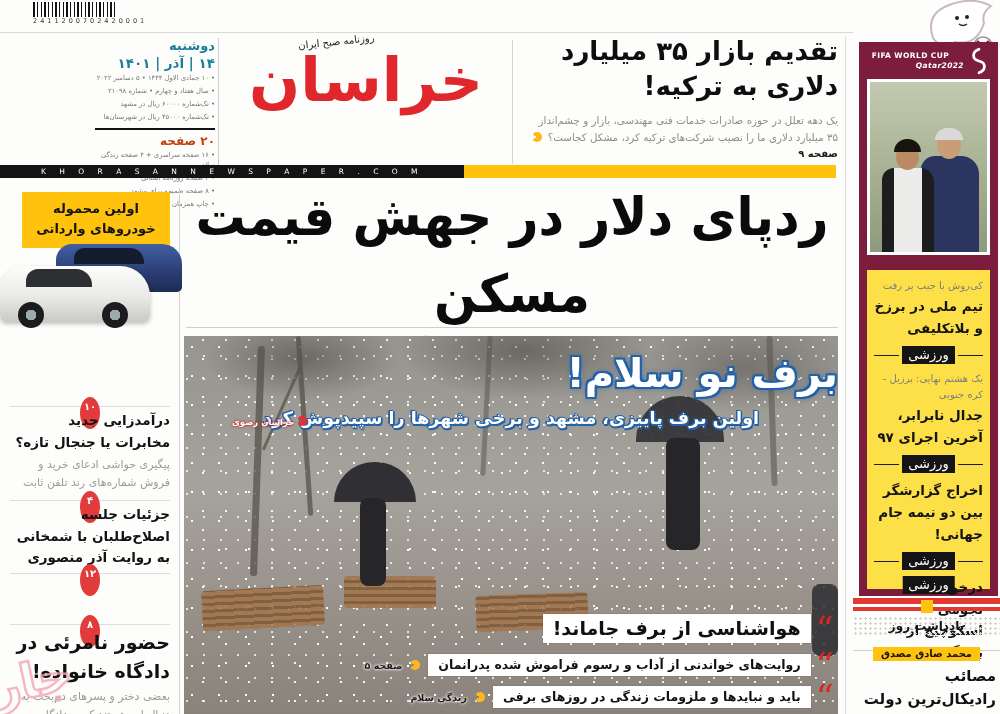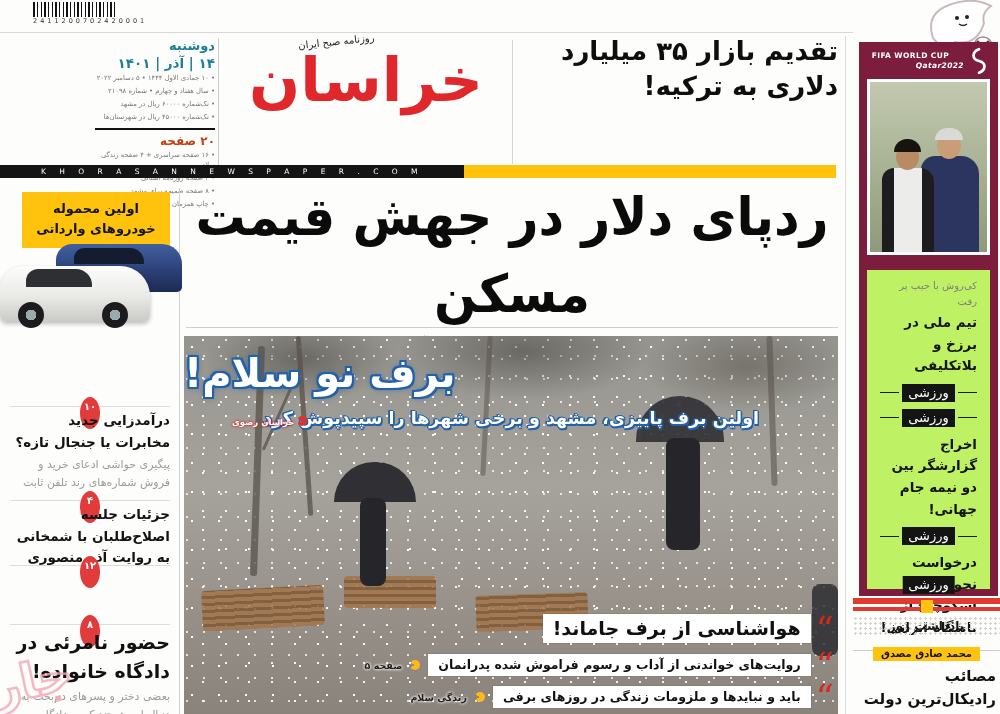--- a/index.html
+++ b/index.html
@@ -51,21 +51,21 @@
       radial-gradient(150px 66px at 86% 8%, rgba(76,72,66,.45), transparent 70%),
       radial-gradient(1.8px 1.8px at 8px 11px, #fff 60%, transparent 65%),
       radial-gradient(1.5px 1.5px at 19px 4px, rgba(255,255,255,.9) 60%, transparent 65%),
       radial-gradient(1.2px 1.2px at 3px 20px, rgba(255,255,255,.75) 60%, transparent 65%),
       linear-gradient(180deg,#96948e 0%,#a6a39d 40%,#99938c 68%,#8a837b 100%);
     background-size:auto,auto,auto,27px 29px,23px 19px,17px 23px,100% 100%; }
   .trunk { position:absolute; background:#57514a; border-radius:3px; opacity:.75; }
   .bench { position:absolute; background:repeating-linear-gradient(0deg,#a3744a 0 4px,#7e5833 4px 7px); border-radius:4px; opacity:.85; }
   .pfig { position:absolute; background:#26262a; border-radius:8px; }
   .umbrella { position:absolute; background:#303034; border-radius:90px 90px 0 0; }
-  .photo-title { position:absolute; left:0; right:0; top:14px; text-align:left; color:#fff; font-size:40px; font-weight:bold;
+  .photo-title { position:absolute; left:0; right:0; top:14px; text-align:right; color:#fff; font-size:40px; font-weight:bold;
     text-shadow:-2px 0 #2361a8,2px 0 #2361a8,0 -2px #2361a8,0 2px #2361a8,-2px -2px #2361a8,2px 2px #2361a8,-2px 2px #2361a8,2px -2px #2361a8,0 0 7px #2361a8; }
   .photo-sub { position:absolute; left:0; right:0; top:72px; text-align:center; color:#fff; font-size:17.5px; font-weight:bold;
     text-shadow:-1.5px 0 #2361a8,1.5px 0 #2361a8,0 -1.5px #2361a8,0 1.5px #2361a8,-1.5px -1.5px #2361a8,1.5px 1.5px #2361a8; }
   .region-tag { position:absolute; left:48px; top:80px; color:#fff; font-size:8.5px; font-weight:bold;
     text-shadow:0 0 3px #c22, 0 0 2px #c22; white-space:nowrap; }
   .quote-row { position:absolute; right:4px; display:flex; align-items:center; gap:5px; }
   .quote-glyph { font-family:"DejaVu Serif", serif; color:#d6281e; font-size:36px; line-height:0.6; height:20px; overflow:visible; }
   .quote-box { background:#fff; padding:3px 10px 4px; color:#101010; font-weight:bold; white-space:nowrap; box-shadow:0 0 0 1px rgba(0,0,0,.06); }
   .quote-ref { color:#1d1d1d; font-size:9.5px; font-weight:bold; white-space:nowrap; text-shadow:0 0 3px #fff,0 0 3px #fff; }
   
@@ -94,21 +94,21 @@
   .rsb { position:absolute; left:853px; top:0; width:147px; height:714px; }
   .mascot { position:absolute; left:68px; top:-4px; width:80px; height:62px; }
   .wc-box { position:absolute; left:6px; top:42px; width:139px; height:554px; background:#7d1d3e; }
   .wc-head { display:flex; align-items:center; gap:5px; padding:5px 9px 4px; }
   .wc-logo { width:20px; height:28px; flex:0 0 auto; }
   .wc-title { color:#fff; font-size:7.5px; font-weight:bold; letter-spacing:.4px; line-height:1.4; direction:ltr; text-align:left; }
   .wc-photo { margin:0 8px; height:176px; border:3px solid #fff; position:relative; overflow:hidden;
     background:linear-gradient(180deg,#c3c9b1 0%,#a6b091 55%,#8e9a7b 100%); }
   .fig { position:absolute; bottom:0; }
   .fig .head { position:absolute; border-radius:50%; }
-  .wc-content { position:absolute; left:8px; right:8px; top:228px; bottom:7px; background:#bef264; padding:8px 13px 14px; text-align:right; }
+  .wc-content { position:absolute; left:8px; right:8px; top:228px; bottom:7px; background:#fde047; padding:8px 7px 14px; text-align:right; }
   .wc-kicker { font-size:10px; color:#7e7e7c; line-height:1.6; }
   .wc-title-item { font-size:13.5px; font-weight:bold; color:#141414; line-height:1.6; margin-top:2px; }
   .wc-div { display:flex; align-items:center; gap:3px; margin:7px 0; }
   .wc-div::before,.wc-div::after { content:""; flex:1; border-top:1.5px solid #1c1c1c; }
   .sport-badge { background:#141414; color:#fff; font-size:13px; padding:1px 6px 2px; white-space:nowrap; }
   .wc-bottom-badge { position:absolute; left:50%; bottom:-5px; transform:translateX(-50%); }
   
   .note { position:absolute; left:0; top:598px; width:147px; text-align:center; }
   .note-stripes { position:relative; height:15px; }
   .note-stripes .b1 { position:absolute; left:0; right:0; top:0; height:6px; background:#e13a30; }
@@ -147,20 +147,25 @@
   <div class="date-divider"></div>
 
   <div class="logo-wrap">
     <div class="tagline">روزنامه صبح ایران</div>
     <div class="logo">خراسان</div>
   </div>
 
   <div class="topstory-divider"></div>
   <div class="topstory">
     <h1>تقدیم بازار ۳۵ میلیارد دلاری به ترکیه!</h1>
+    <div class="deck">
+      <span>یک دهه تعلل در حوزه صادرات خدمات فنی مهندسی، بازار و چشم‌انداز</span><br>
+      <span>۳۵ میلیارد دلاری ما را نصیب شرکت‌های ترکیه کرد، مشکل کجاست؟</span>
+      <span class="cres"></span><span class="pgref">صفحه ۹</span>
+    </div>
   </div>
 
   <div class="blackbar">K H O R A S A N N E W S P A P E R . C O M</div>
   <div class="yellowbar"></div>
 
   <div class="lead">
     <h1>ردپای دلار در جهش قیمت مسکن</h1>
     <div class="deck">
       <span>داده‌های بانک مرکزی از افزایش میانگین متری ۳ میلیون تومانی قیمت مسکن در آبان در تهران حکایت دارد که با این حساب یک آپارتمان</span><br>
       <span>۷۰ متری در پایتخت طی یک ماه ۲۰۰ میلیون گران‌تر شده است؛ علت شوک قیمت مسکن چیست؟</span>
@@ -226,21 +231,21 @@
     <div class="ls-item" style="position:absolute; left:0; right:0; top:222px;">
       <div class="ls-title">درآمدزایی جدید مخابرات یا جنجال تازه؟</div>
       <div class="ls-sub">پیگیری حواشی ادعای خرید و فروش شماره‌های رند تلفن ثابت</div>
     </div>
     <div class="ls-div" style="position:absolute; left:4px; right:4px; top:302px;">
       <span class="ls-badge">۴</span>
     </div>
     <div class="ls-item" style="position:absolute; left:0; right:0; top:316px;">
       <div class="ls-title">جزئیات جلسه اصلاح‌طلبان با شمخانی به روایت آذر منصوری</div>
     </div>
-    <div class="ls-div" style="position:absolute; left:4px; right:4px; top:356px;margin-top:21px;">
+    <div class="ls-div" style="position:absolute; left:4px; right:4px; top:364px;margin-top:21px;">
       <span class="ls-badge">۱۲</span>
     </div>
     <div class="ls-div" style="position:absolute; left:4px; right:4px; top:426px;">
       <span class="ls-badge">۸</span>
     </div>
     <div class="ls-item" style="position:absolute; left:0; right:0; top:440px;">
       <div class="ls-big">حضور نامرئی در دادگاه خانواده!</div>
       <div class="ls-sub">بعضی دختر و پسرهای دم‌بخت به دنبال این هستند که به دادگاه خانواده بروند تا...</div>
 
     </div>
@@ -280,20 +285,24 @@
         </div>
       </div>
       <div class="wc-content">
         <div>
           <div class="wc-kicker">کی‌روش با جیب پر رفت</div>
           <div class="wc-title-item">تیم ملی در برزخ و بلاتکلیفی</div>
         </div>
         <div class="wc-div">
             <span class="sport-badge">ورزشی</span>
           </div>
+        <div>
+          <div class="wc-kicker">یک هشتم نهایی: برزیل - کره جنوبی</div>
+          <div class="wc-title-item">جدال نابرابر، آخرین اجرای ۹۷</div>
+        </div>
         <div class="wc-div">
             <span class="sport-badge">ورزشی</span>
           </div>
         <div>
           <div class="wc-title-item">اخراج گزارشگر بین دو نیمه جام جهانی!</div>
         </div>
         <div class="wc-div">
             <span class="sport-badge">ورزشی</span>
           </div>
         <div>

